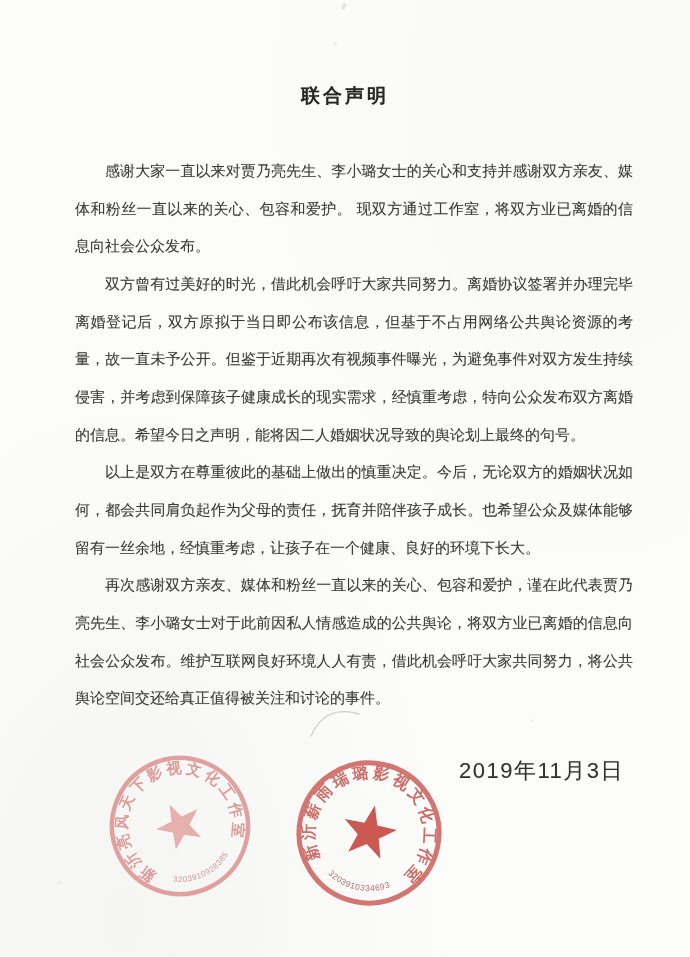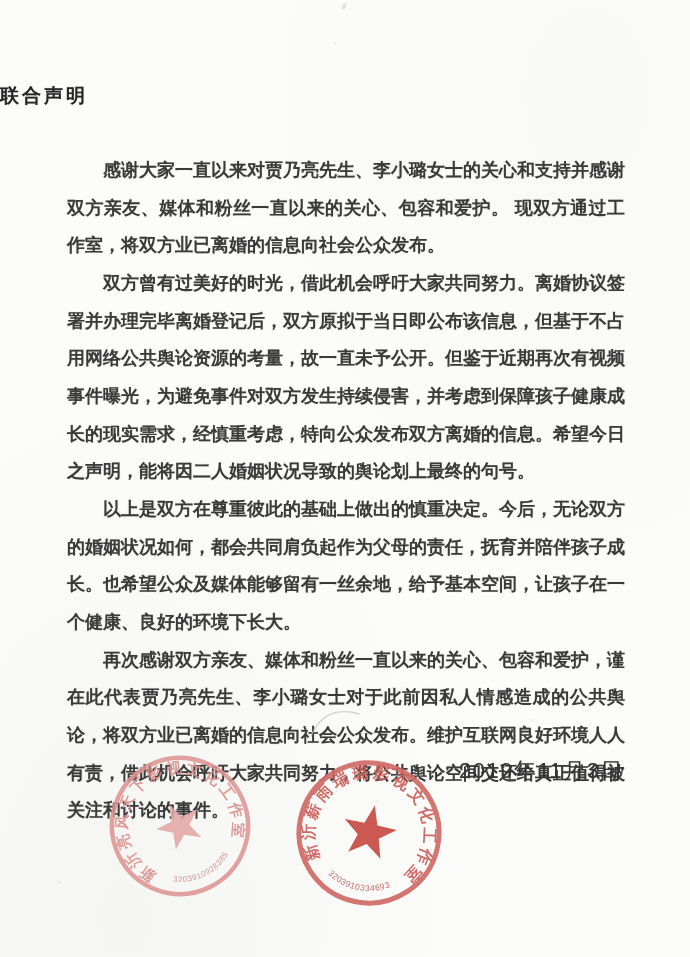--- a/index.html
+++ b/index.html
@@ -6,27 +6,27 @@
   .page{
     position:relative;width:690px;height:957px;overflow:hidden;
     font-family:"Liberation Sans",sans-serif;
     background:
       radial-gradient(ellipse at 18% 96%, rgba(110,110,110,0.05), transparent 42%),
       radial-gradient(ellipse at 85% 10%, rgba(140,140,140,0.03), transparent 45%),
       #fcfcfa;
   }
   .title{
     position:absolute;top:83px;left:0;right:0;margin:0;
-    text-align:left;font-size:19px;font-weight:bold;letter-spacing:3px;
+    text-align:center;font-size:19px;font-weight:bold;letter-spacing:3px;
     color:#262626;text-shadow:0 0 1px rgba(40,40,40,0.35);
   }
   .body-text{
-    position:absolute;top:152px;left:67px;width:558px;
-    font-size:18px;line-height:37.65px;text-align:justify;
-    color:#3a3a3a;text-shadow:0 0 1px rgba(70,70,70,0.3);font-weight:bold;
+    position:absolute;top:152px;left:75px;width:558px;
+    font-size:15px;line-height:37.65px;text-align:justify;
+    color:#3a3a3a;text-shadow:0 0 1px rgba(70,70,70,0.3);
   }
   .body-text p{margin:0;text-indent:2em;}
   .date-line{
     position:absolute;top:756px;right:66px;
     font-size:22px;letter-spacing:1.5px;color:#333;
     text-shadow:0 0 1px rgba(70,70,70,0.3);
   }
   .seal{position:absolute;filter:blur(0.45px);}
   .seal-left{left:100px;top:746px;width:160px;height:160px;}
   .seal-right{left:288px;top:752px;width:162px;height:162px;}
@@ -41,21 +41,21 @@
 </head>
 <body>
 
 <div class="page">
 
   <h1 class="title">联合声明</h1>
 
   <div class="body-text">
       <p>感谢大家一直以来对贾乃亮先生、李小璐女士的关心和支持并感谢双方亲友、媒体和粉丝一直以来的关心、包容和爱护。 现双方通过工作室，将双方业已离婚的信息向社会公众发布。</p>
       <p>双方曾有过美好的时光，借此机会呼吁大家共同努力。离婚协议签署并办理完毕离婚登记后，双方原拟于当日即公布该信息，但基于不占用网络公共舆论资源的考量，故一直未予公开。但鉴于近期再次有视频事件曝光，为避免事件对双方发生持续侵害，并考虑到保障孩子健康成长的现实需求，经慎重考虑，特向公众发布双方离婚的信息。希望今日之声明，能将因二人婚姻状况导致的舆论划上最终的句号。</p>
-      <p>以上是双方在尊重彼此的基础上做出的慎重决定。今后，无论双方的婚姻状况如何，都会共同肩负起作为父母的责任，抚育并陪伴孩子成长。也希望公众及媒体能够留有一丝余地，给予基本空间，让孩子在一个健康、良好的环境下长大。</p>
+      <p>以上是双方在尊重彼此的基础上做出的慎重决定。今后，无论双方的婚姻状况如何，都会共同肩负起作为父母的责任，抚育并陪伴孩子成长。也希望公众及媒体能够留有一丝余地，经慎重考虑，让孩子在一个健康、良好的环境下长大。</p>
       <p>再次感谢双方亲友、媒体和粉丝一直以来的关心、包容和爱护，谨在此代表贾乃亮先生、李小璐女士对于此前因私人情感造成的公共舆论，将双方业已离婚的信息向社会公众发布。维护互联网良好环境人人有责，借此机会呼吁大家共同努力，将公共舆论空间交还给真正值得被关注和讨论的事件。</p>
     </div>
 
   <div class="date-line">2019年11月3日</div>
 
   <svg class="seal seal-left" viewBox="0 0 160 160">
       <g transform="rotate(-26 80 80)" opacity="0.88">
         <circle cx="80" cy="80" r="68" fill="none" stroke="#dd9594" stroke-width="4.5"></circle>
         <path d="M80.0,56.0L85.6,72.2L102.8,72.6L89.1,83.0L94.1,99.4L80.0,89.6L65.9,99.4L70.9,83.0L57.2,72.6L74.4,72.2Z" fill="#e3a7a4"></path>
         <text x="80" y="27" transform="rotate(-120 80 80)" text-anchor="middle" font-size="15" font-weight="bold" fill="#d98e8c">新</text>

